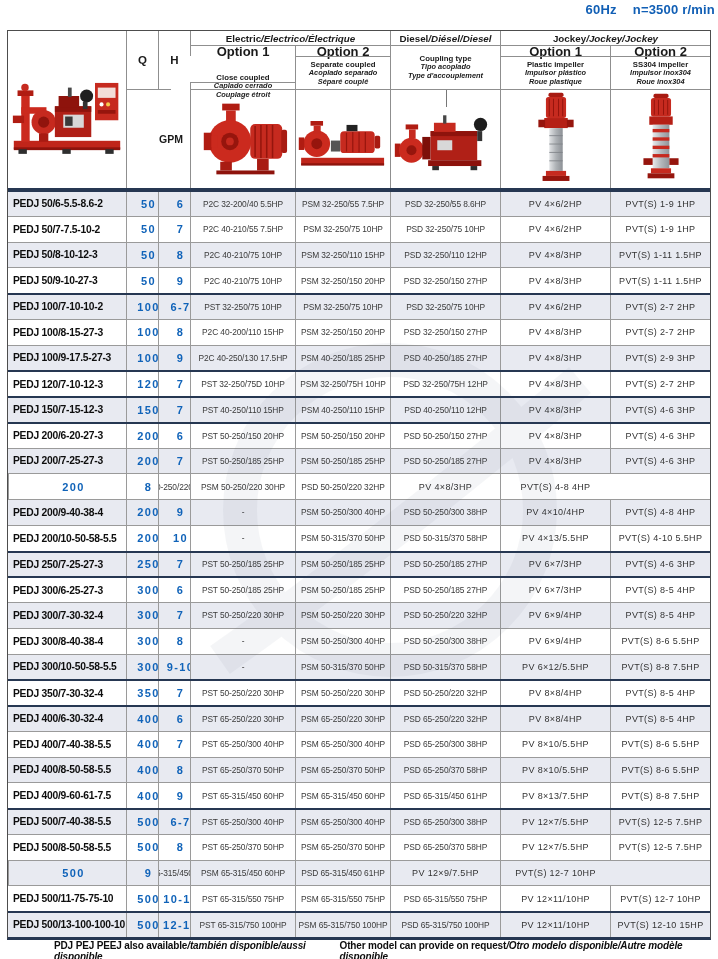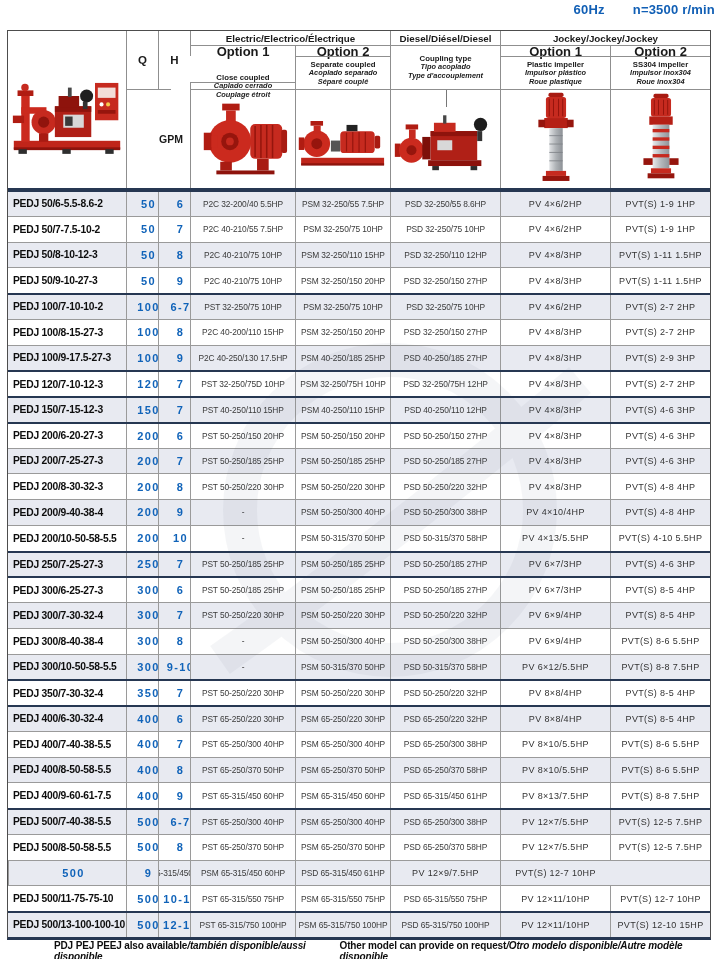--- a/index.html
+++ b/index.html
@@ -3,39 +3,39 @@
 <meta charset="utf-8">
 <style>
   html,body{margin:0;padding:0;}
   body{
     width:718px;height:959px;background:#ffffff;position:relative;
     font-family:"Liberation Sans", sans-serif;color:#1a1a1a;overflow:hidden;
   }
   *{box-sizing:border-box;}
 
   
-  .topnote{position:absolute;top:2px;right:3px;display:flex;gap:28px;
+  .topnote{position:absolute;top:2px;right:3px;display:flex;gap:16px;
     color:#115fb5;font-weight:bold;font-size:13px;letter-spacing:.2px;}
 
   
   .ptable{position:absolute;left:7px;top:30px;width:704px;background:#fff;
     border:1px solid #4d4d4d;border-bottom:3px solid #263752;}
 
   .thead{display:grid;
     grid-template-columns:118px 32px 32px 105px 95px 110px 110px 100px;
     grid-template-rows:14px 11px 33px 99px;
     border-bottom:2px solid #263752;background:#fff;}
   .thead > div{border-left:1px solid #8f8f8f;display:flex;align-items:center;justify-content:center;}
   .thead > .ph-main{border-left:0;}
 
   .ph-main{grid-column:1;grid-row:1/5;position:relative;display:flex;align-items:center;justify-content:center;}
   .h-q{grid-column:2;grid-row:1/4;font-weight:bold;font-size:11.5px;}
   .h-h{grid-column:3;grid-row:1/4;font-weight:bold;font-size:11.5px;}
   .h-group{font-weight:bold;font-size:9.8px;white-space:nowrap;}
-  .h-group .i18n{}
+  .h-group .i18n{font-style:italic;}
   .h-elec{grid-column:4/6;grid-row:1;}
   .h-diesel{grid-column:6;grid-row:1;}
   .h-jockey{grid-column:7/9;grid-row:1;}
   .h-opt{font-weight:bold;font-size:13px;border-top:1px solid #8f8f8f;}
   .o-e1{grid-column:4;grid-row:2;} .o-e2{grid-column:5;grid-row:2;}
   .o-j1{grid-column:7;grid-row:2;} .o-j2{grid-column:8;grid-row:2;}
   .h-desc{flex-direction:column;justify-content:center;border-top:1px solid #8f8f8f;
     font-size:7.8px;font-weight:bold;line-height:1.18;text-align:center;}
   .h-desc .ln2,.h-desc .ln3{font-style:italic;font-size:7.4px;}
   .d-e1{grid-column:4;grid-row:3;margin-top:26px;} .d-e2{grid-column:5;grid-row:3;}
@@ -403,21 +403,20 @@
     <div class="c model">PEDJ 200/7-25-27-3</div>
     <div class="c qv">200</div>
     <div class="c hv">7</div>
     <div class="c spec">PST 50-250/185 25HP</div>
     <div class="c spec">PSM 50-250/185 25HP</div>
     <div class="c spec">PSD 50-250/185 27HP</div>
     <div class="c pv">PV 4×8/3HP</div>
     <div class="c pv">PVT(S) 4-6 3HP</div>
   </div>
       <div class="trow">
-    <div class="c model">PEDJ 200/8-30-32-3</div>
     <div class="c qv">200</div>
     <div class="c hv">8</div>
     <div class="c spec">PST 50-250/220 30HP</div>
     <div class="c spec">PSM 50-250/220 30HP</div>
     <div class="c spec">PSD 50-250/220 32HP</div>
     <div class="c pv">PV 4×8/3HP</div>
     <div class="c pv">PVT(S) 4-8 4HP</div>
   </div>
       <div class="trow shaded">
     <div class="c model">PEDJ 200/9-40-38-4</div>

